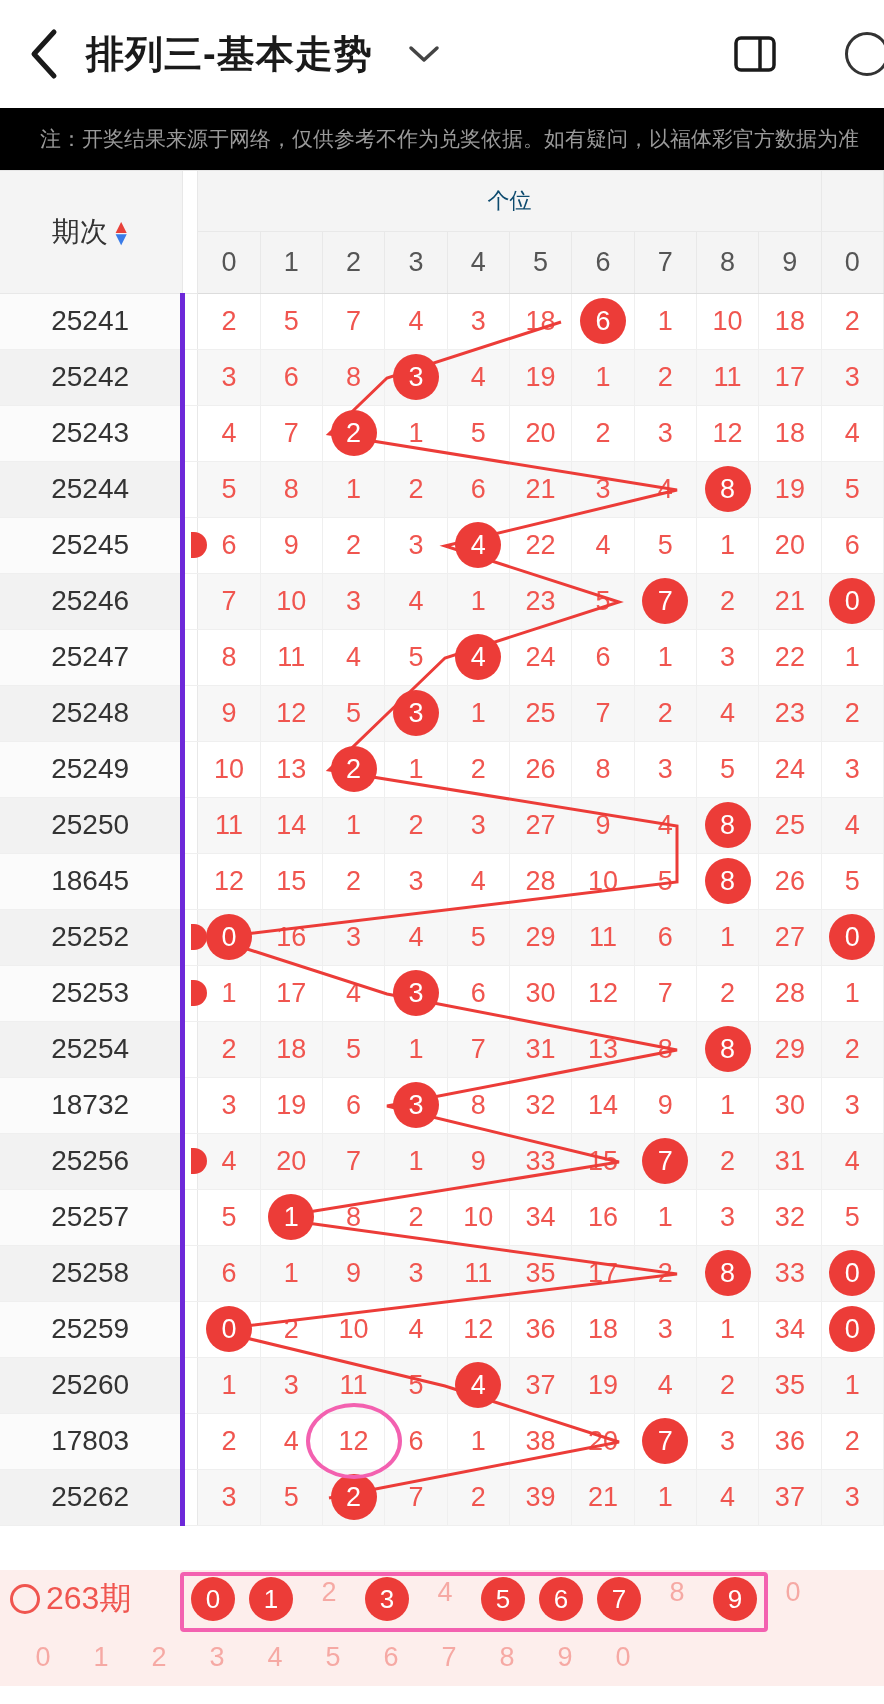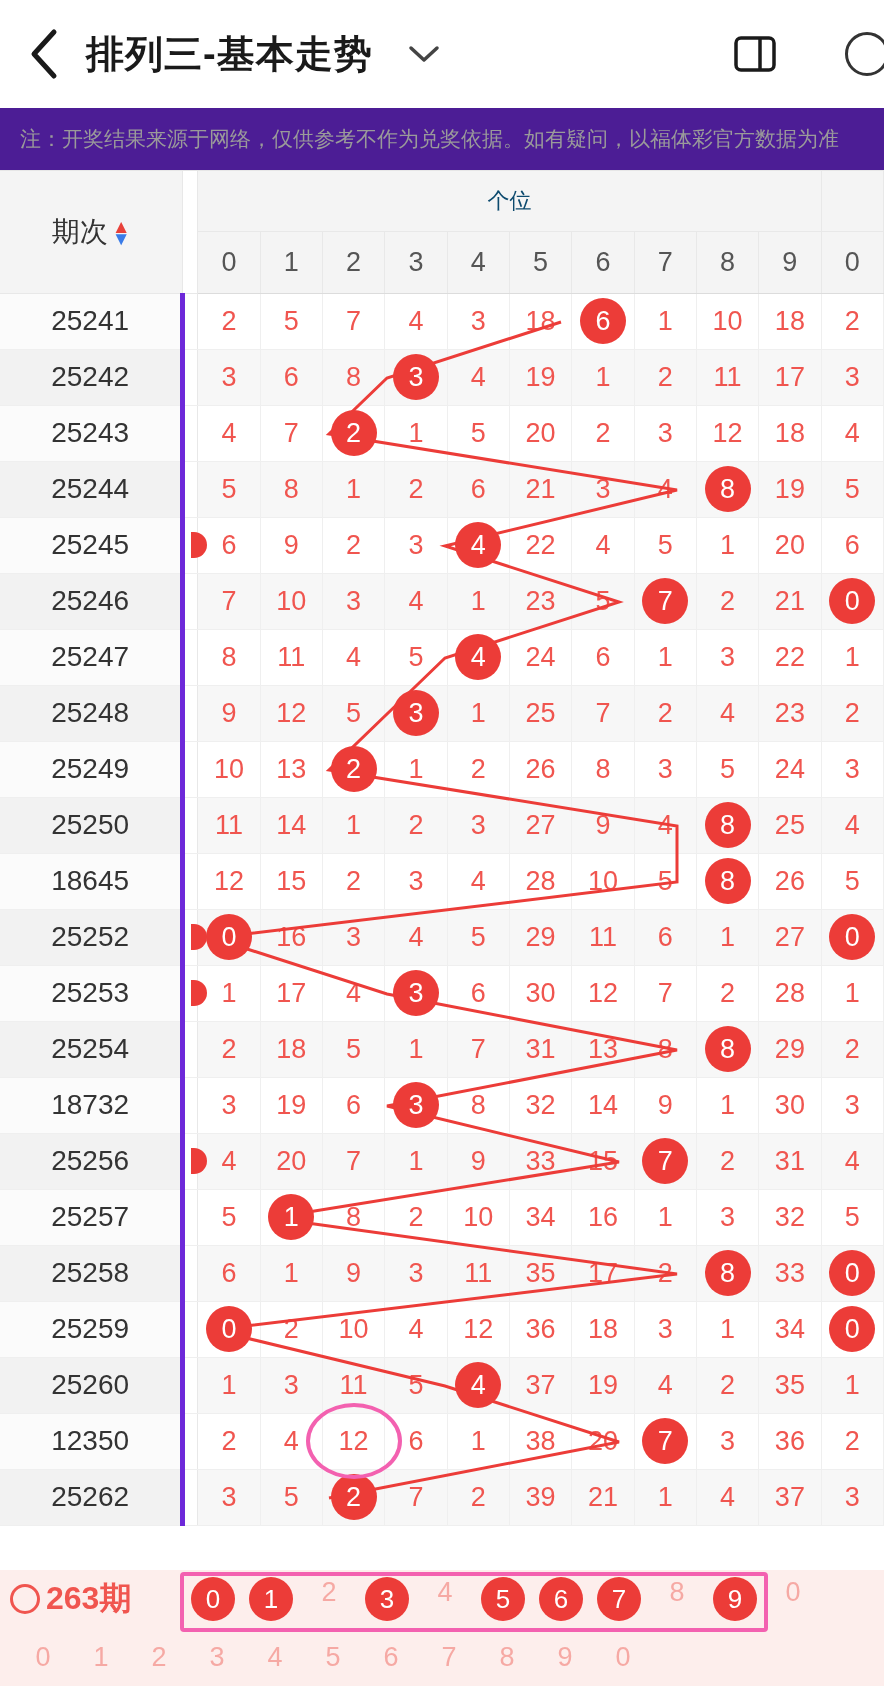--- a/index.html
+++ b/index.html
@@ -60,24 +60,24 @@
     border-radius: 50%;
     position: relative;
     left: 26px;
   }
 
   
   .note {
     height: 62px;
     display: flex;
     align-items: center;
-    padding-left: 20px;
+    padding-left: 40px;
     font-size: 21px;
     color: #9a9a9a;
-    background: #4c1d95;
+    background: #000000;
     white-space: nowrap;
     overflow: hidden;
   }
 
   
   .table-wrap {
     position: relative;
     width: 884px;
     height: 1534px;
     overflow: hidden;
@@ -213,21 +213,20 @@
     position: relative;
   }
   .bottom-label {
     width: 170px;
     display: flex;
     align-items: center;
     padding-left: 10px;
     font-size: 32px;
     color: #f0554f;
     white-space: nowrap;
-    font-weight: bold;
   }
   .bottom-label .ring {
     width: 30px; height: 30px;
     border: 3px solid #f0554f;
     border-radius: 50%;
     margin-right: 6px;
     flex: none;
   }
   .bottom-label .ring.light { border-color: #f39b96; }
   .bottom-label .txt.small { font-size: 28px; }
@@ -625,21 +624,21 @@
             <td class="num">5</td>
             <td class="num"><span class="ball">4</span></td>
             <td class="num">37</td>
             <td class="num">19</td>
             <td class="num">4</td>
             <td class="num">2</td>
             <td class="num">35</td>
             <td class="num">1</td>
           </tr>
           <tr class="data-row">
-            <td class="period">12350</td>
+            <td class="period">17803</td>
             <td class="gapcell"></td>
             <td class="num">2</td>
             <td class="num">4</td>
             <td class="num">12<span class="circle-mark"></span></td>
             <td class="num">6</td>
             <td class="num">1</td>
             <td class="num">38</td>
             <td class="num">20</td>
             <td class="num"><span class="ball">7</span></td>
             <td class="num">3</td>

